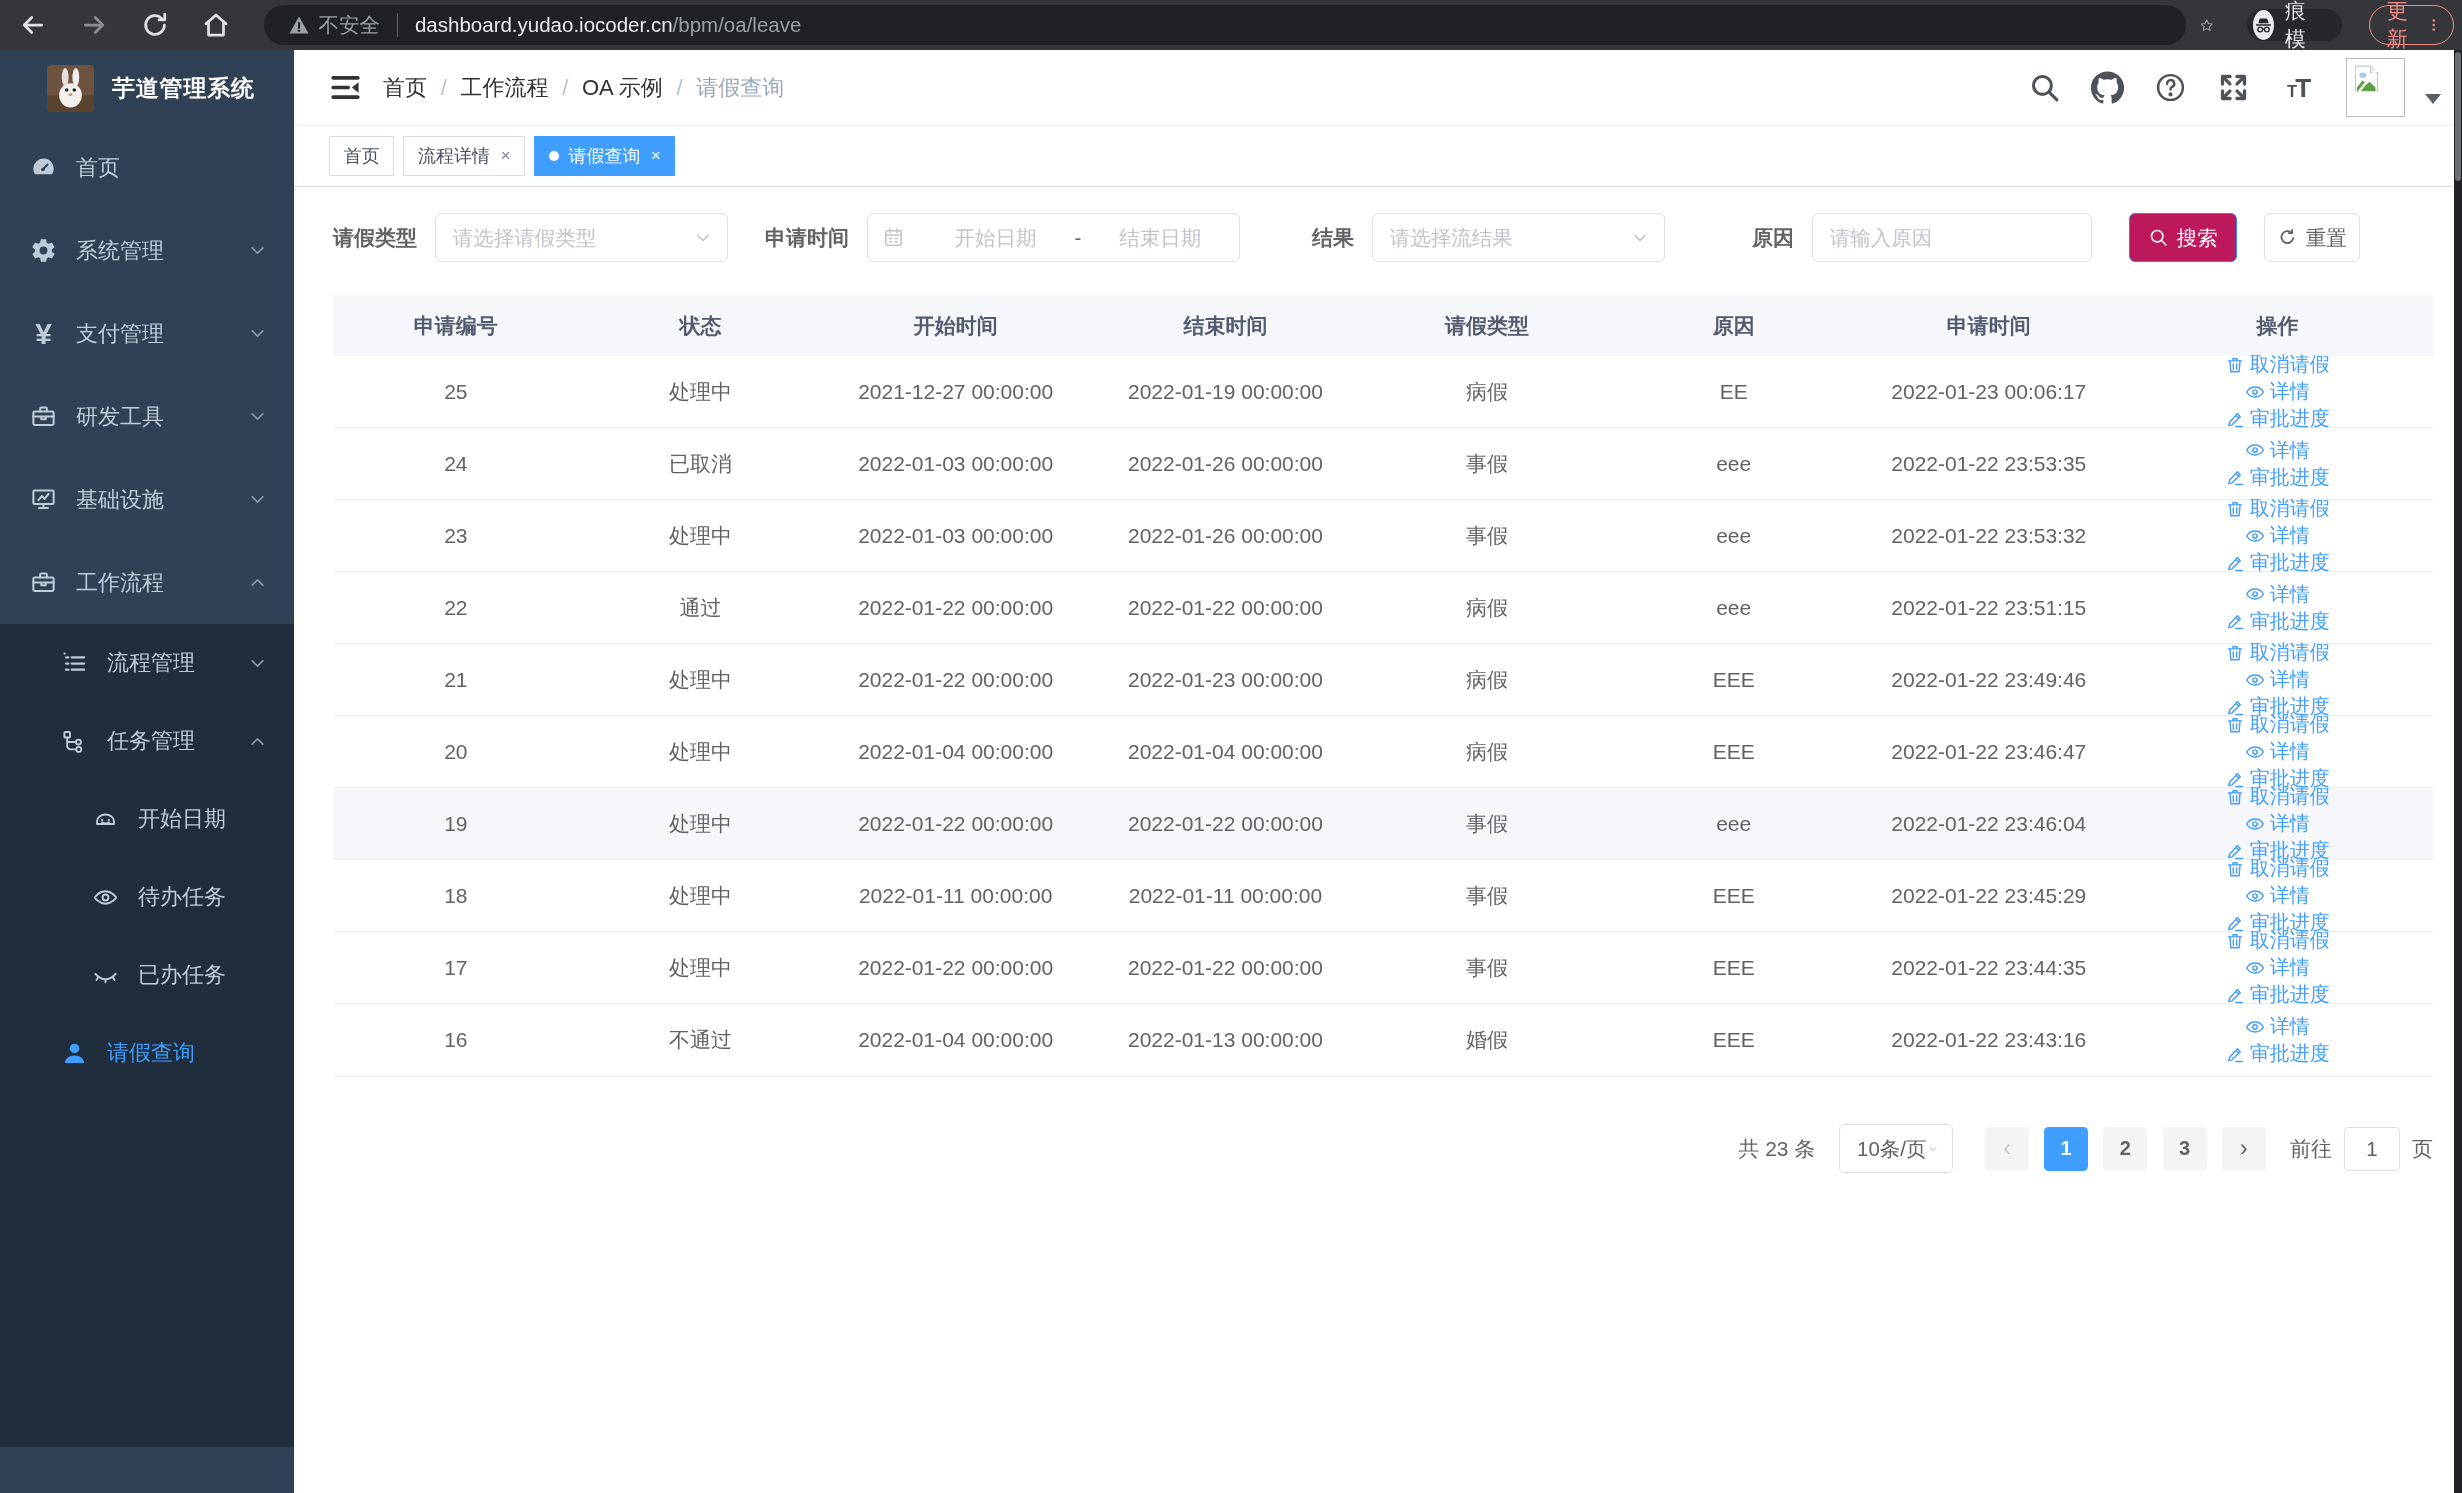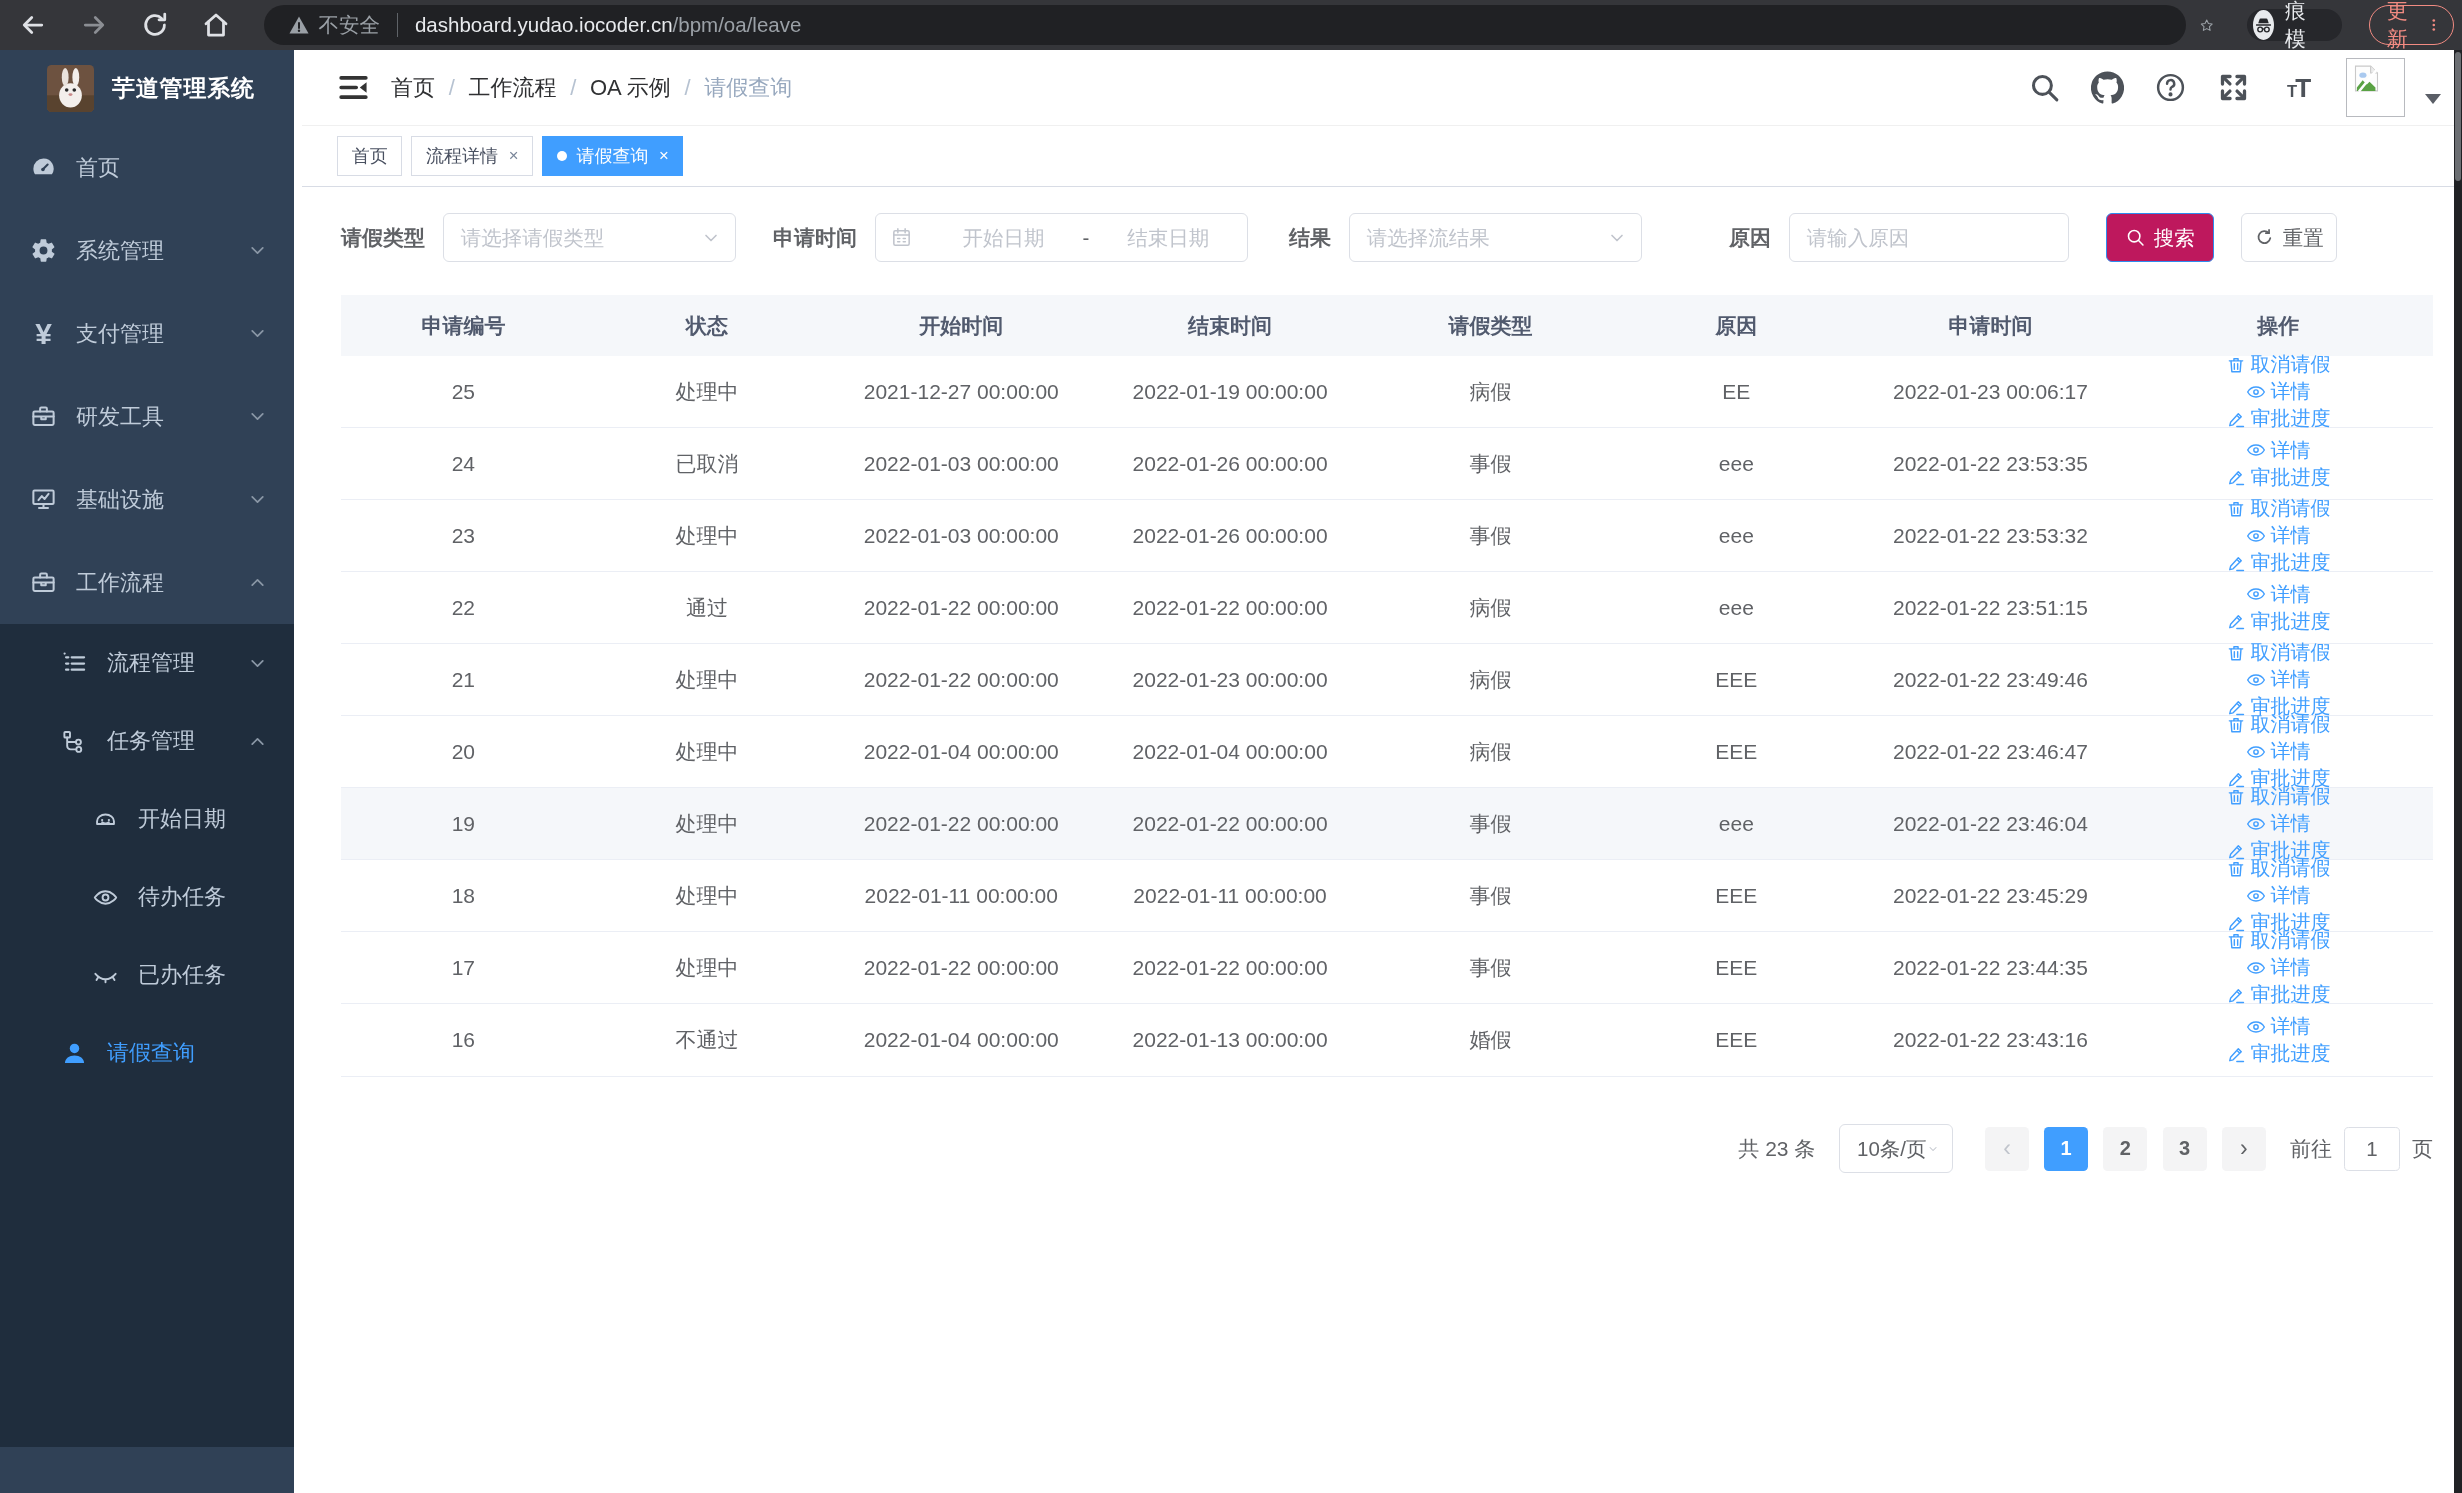--- a/index.html
+++ b/index.html
@@ -27,21 +27,21 @@
   .incog-circle{ width:30px;height:30px;border-radius:50%;background:#e8eaed; display:flex;align-items:center;justify-content:center;}
   .incog-circle svg{width:21px;height:21px;color:#26272b;}
   .incog-label{ color:#e8eaed; font-size:21px; margin-left:10.6px;}
   .update-pill{ height:40px; border:1.5px solid #f28b82; border-radius:20px; display:flex; align-items:center;
     margin-left:13.7px; margin-right:7.6px; padding:0 12px 0 16.7px;}
   .update-label{ color:#f28b82; font-size:21px; }
   .dots-ic{ width:23px;height:26px;color:#f28b82; margin-left:10.6px;}
   .dots-ic svg{width:100%;height:100%;}
 
   
-  .app { display:flex; width:100%; height:1443px;gap:8px; }
+  .app { display:flex; width:100%; height:1443px; }
   .sidebar { flex:0 0 294px; background:#304156; display:flex; flex-direction:column; }
   .content { flex:1 1 auto; background:#fff; position:relative; overflow:hidden;}
 
   
   .logo-row{ height:76px; display:flex; align-items:center; padding-left:47px; flex:0 0 auto;}
   .logo-img{ width:47px; height:47px; border-radius:4.6px; overflow:hidden; flex:0 0 auto;}
   .logo-title{ color:#fff; font-size:23px; font-weight:700; margin-left:18px; letter-spacing:0.8px;}
   .menu{ display:flex; flex-direction:column; flex:0 0 auto;}
   .menu-item{ position:relative; display:flex; align-items:center; height:83px; color:#bfcbd9;
     font-size:22px; cursor:pointer; flex:0 0 auto;}
@@ -428,21 +428,21 @@
         <span class="f-label" style="margin-left:37px;">申请时间</span>
         <div class="ctl" style="width:373px;margin-left:18px;">
           <span class="cal-ic"><svg viewBox="0 0 24 24" fill="none" stroke="currentColor" stroke-width="1.6" stroke-linecap="round" stroke-linejoin="round">
                 <rect x="4" y="5" width="16" height="15" rx="1.5"></rect>
                 <path d="M4 9.5h16M8.2 3v4M15.8 3v4M8 13h2.2M13.8 13h2.2M8 16.5h2.2M13.8 16.5h2.2"></path>
               </svg></span>
           <span class="ph" style="flex:1;text-align:center;">开始日期</span>
           <span class="ph" style="color:#606266;">-</span>
           <span class="ph" style="flex:1;text-align:center;">结束日期</span>
         </div>
-        <span class="f-label" style="margin-left:41px;">结果</span>
+        <span class="f-label" style="margin-left:72px;">结果</span>
         <div class="ctl" style="width:293px;margin-left:18px;">
           <span class="ph" style="margin-left:16.7px;">请选择流结果</span>
           <span class="sel-chev"><svg viewBox="0 0 24 24" fill="none" stroke="currentColor" stroke-width="2" stroke-linecap="round" stroke-linejoin="round">
                 <path d="M6 9l6 6 6-6"></path>
               </svg></span>
         </div>
         <span class="f-label" style="margin-left:87px;">原因</span>
         <div class="ctl" style="width:280px;margin-left:18px;">
           <span class="ph" style="margin-left:16.7px;">请输入原因</span>
         </div>

